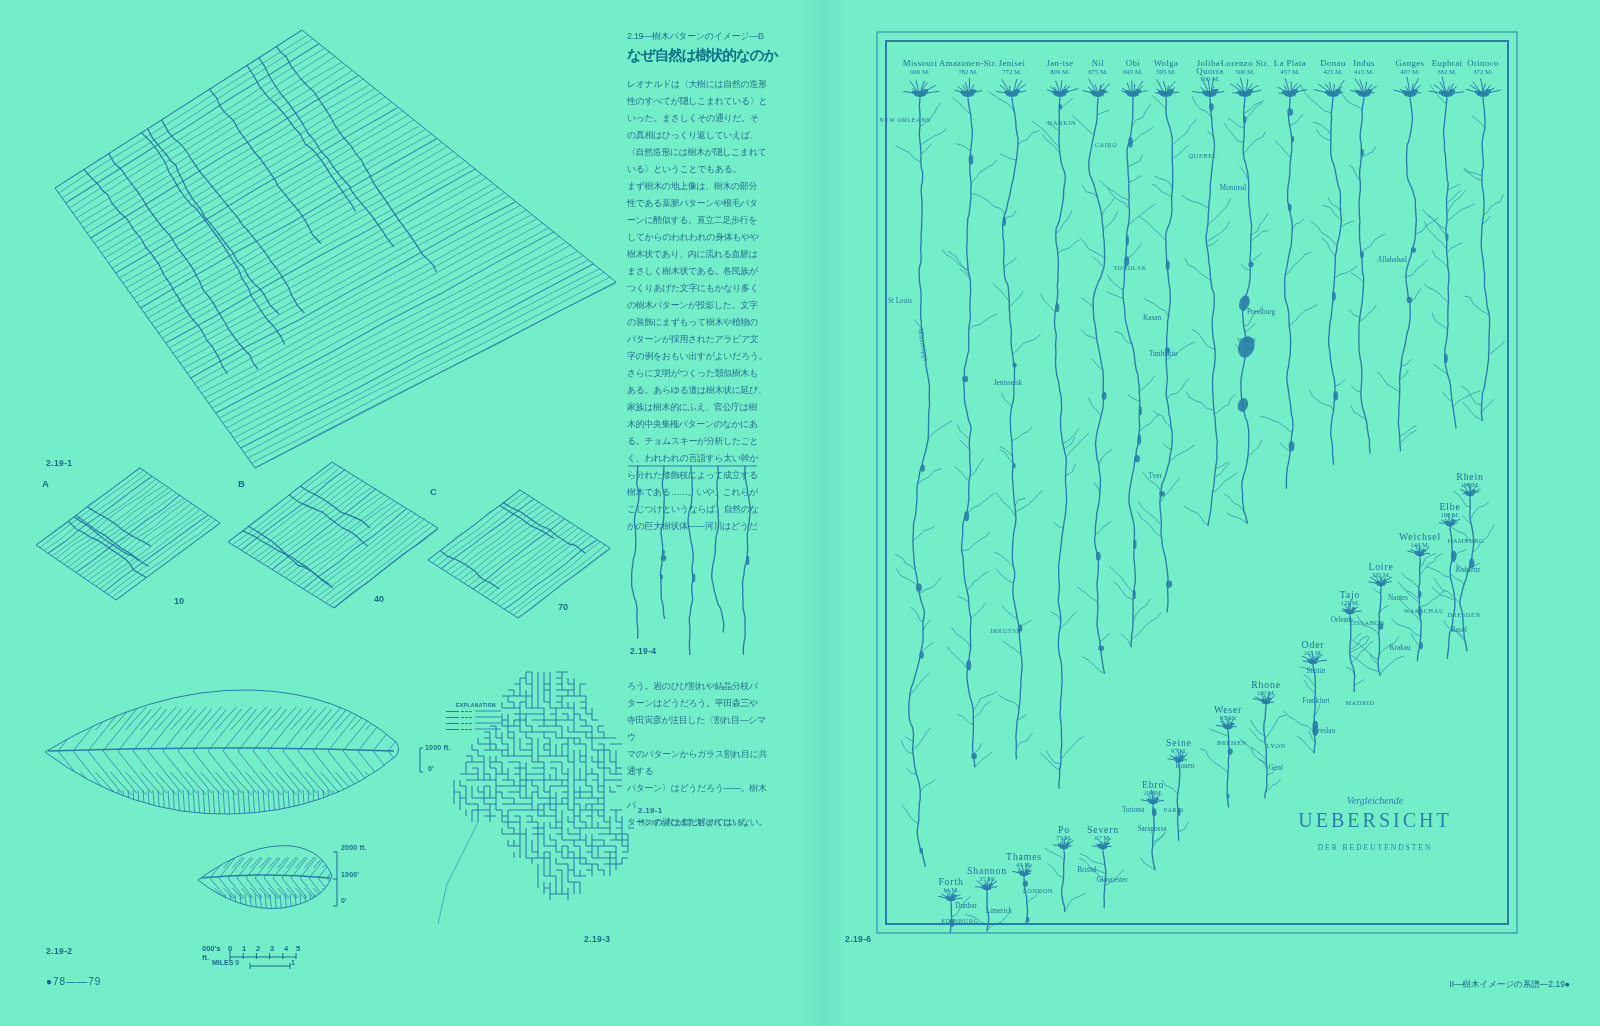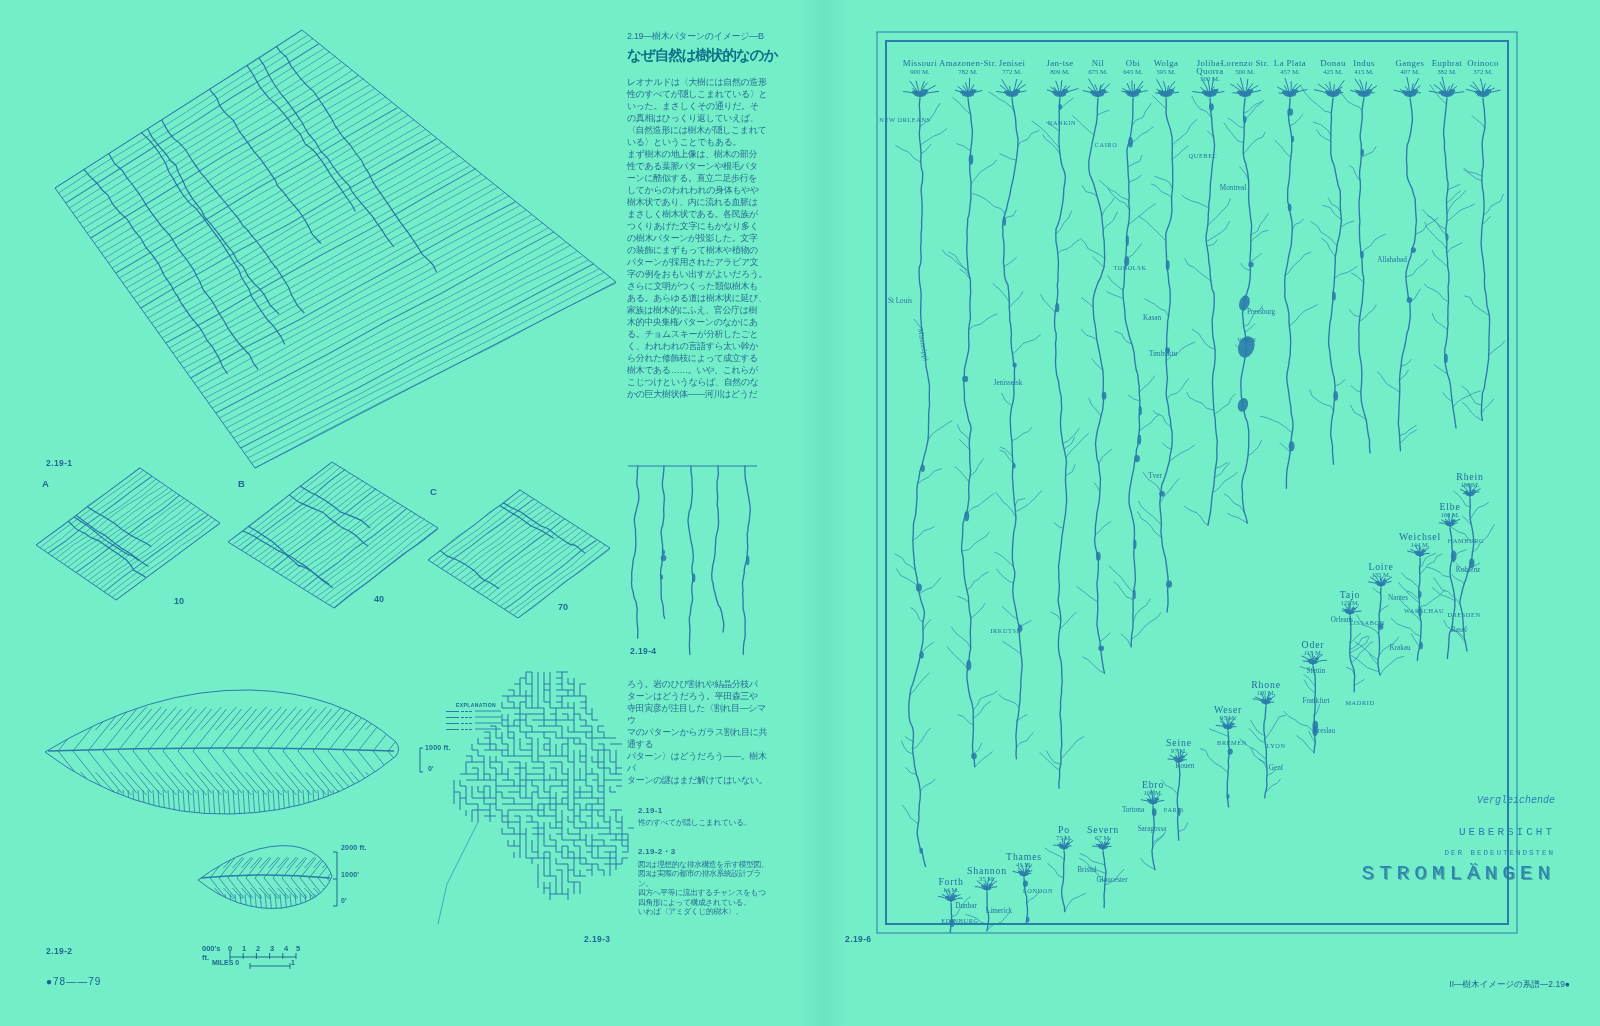--- a/index.html
+++ b/index.html
@@ -28,21 +28,21 @@
   text.caps{font-size:6.3px;letter-spacing:.6px}
   text.rname{font-family:"Liberation Serif",serif;font-size:8.8px;fill:#1F6F9C;text-anchor:middle;letter-spacing:.4px}
   text.rlen{font-family:"Liberation Serif",serif;font-size:6.8px;fill:#25749F;text-anchor:middle}
   text.sname{font-family:"Liberation Serif",serif;font-size:9.8px;fill:#1F6F9C;text-anchor:middle;letter-spacing:.8px}
   text.slen{font-family:"Liberation Serif",serif;font-size:6.6px;fill:#25749F;text-anchor:middle}
 
   
   .jp-col{position:absolute;left:627px;top:30px;width:142px;}
   .kicker{font-size:9px;letter-spacing:-.3px;color:#1f6e94;}
   .jp-title{font-size:14.5px;font-weight:bold;color:#0D7086;margin:3px 0 11px 0;letter-spacing:-1px;white-space:nowrap;}
-  .jp-body{font-size:9px;line-height:12px;color:#276F92;white-space:pre-line;letter-spacing:-.4px;}
+  .jp-body{font-size:9px;line-height:17px;color:#276F92;white-space:pre-line;letter-spacing:-.4px;}
   .b2{position:absolute;left:627px;top:678px;width:146px;}
   .cap{position:absolute;left:638px;width:134px;color:#276F92;}
   .c1{top:806px}.c2{top:846px}.c3{top:908px}
   .cap-h{display:block;font-weight:bold;font-size:8px;margin-bottom:3px;letter-spacing:.3px;}
   .cap-t{font-size:7.8px;line-height:9.4px;white-space:pre-line;letter-spacing:-.4px;}
 
   
   .flab{position:absolute;font-weight:bold;font-size:8.5px;color:#1B6A90;letter-spacing:.4px;}
   .plet{position:absolute;font-size:9.5px;font-weight:bold;color:#1B6A90;}
   .pval{position:absolute;font-size:9px;font-weight:bold;color:#1B6A90;}
@@ -60,24 +60,24 @@
   .expl-row{display:flex;align-items:center;height:6px;}
   .expl-row .d1{width:13px;border-top:1px solid #2A7DAB;margin-right:2px;}
   .expl-row .d2{width:11px;border-top:1px dashed #2A7DAB;margin-right:3px;}
   .expl-row .bar{width:26px;height:2.5px;background:#2A7DAB;opacity:.45;}
 
   
   .foot-l{position:absolute;left:46px;top:976px;font-size:10px;color:#17628C;letter-spacing:1px;}
   .foot-r{position:absolute;left:1330px;top:979px;width:240px;text-align:right;font-size:8.5px;color:#17628C;}
 
   
-  .tblock{position:absolute;left:1285px;top:795px;width:270px;text-align:right;color:#2B7FAD;
-          font-family:Liberation Mono, monospace;}
+  .tblock{position:absolute;left:1240px;top:795px;width:270px;text-align:center;color:#2B7FAD;
+          font-family:Liberation Serif, serif;}
   .tb1{font-style:italic;font-size:10px;}
-  .tb2{font-size:11px;letter-spacing:3px;margin-top:20px;}
+  .tb2{font-size:20px;letter-spacing:3px;margin-top:3px;}
   .tb3{font-size:7.5px;letter-spacing:2px;margin-top:11px;}
   .tb4{font-size:21px;letter-spacing:5px;margin-top:5px;color:#2E82B0;
        text-shadow:1.4px 1.4px 0 rgba(14,84,118,.45);}
 </style>
 </head>
 <body>
 
 <div id="spread">
   <div id="gutter"></div>
 
@@ -1465,28 +1465,20 @@
 ターンはどうだろう。平田森三や
 寺田寅彦が注目した〈割れ目—シマウ
 マのパターンからガラス割れ目に共通する
 パターン〉はどうだろう——。樹木パ
 ターンの謎はまだ解けてはいない。</div>
 
   <div class="cap c1">
     <span class="cap-h">2.19-1</span>
     <div class="cap-t">性のすべてが隠しこまれている。</div>
   </div>
-  <div class="cap c2">
-    <span class="cap-h">2.19-2・3</span>
-    <div class="cap-t">図2は理想的な排水構造を示す模型図。
-図3は実際の都市の排水系統設計プラン。
-四方へ平等に流出するチャンスをもつ
-四角形によって構成されている。
-いわば〈アミダくじ的樹木〉。</div>
-  </div>
 
   <div class="flab" style="left:46px;top:458px">2.19-1</div>
   <div class="plet" style="left:42px;top:478px">A</div>
   <div class="plet" style="left:238px;top:478px">B</div>
   <div class="plet" style="left:430px;top:486px">C</div>
   <div class="pval" style="left:174px;top:596px">10</div>
   <div class="pval" style="left:374px;top:594px">40</div>
   <div class="pval" style="left:558px;top:602px">70</div>
 
   <div class="flab" style="left:46px;top:946px">2.19-2</div>
@@ -1532,18 +1524,17 @@
   <div class="sctxt" style="left:425px;top:744px">1000 ft.</div>
   <div class="sctxt" style="left:428px;top:765px">0'</div>
   <div class="flab" style="left:584px;top:934px">2.19-3</div>
   <div class="flab" style="left:630px;top:646px">2.19-4</div>
   <div class="flab" style="left:845px;top:934px">2.19-6</div>
 
   <div class="tblock">
     <div class="tb1">Vergleichende</div>
     <div class="tb2">UEBERSICHT</div>
     <div class="tb3">DER BEDEUTENDSTEN</div>
-    <div class="tb4">STROMLÄNGEN</div>
   </div>
 
   <div class="foot-l">●78——79</div>
   <div class="foot-r">II—樹木イメージの系譜—2.19●</div>
 </div>
 
 </body></html>

